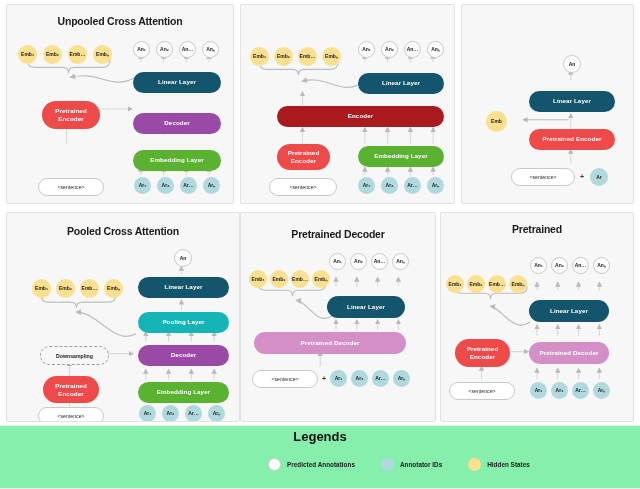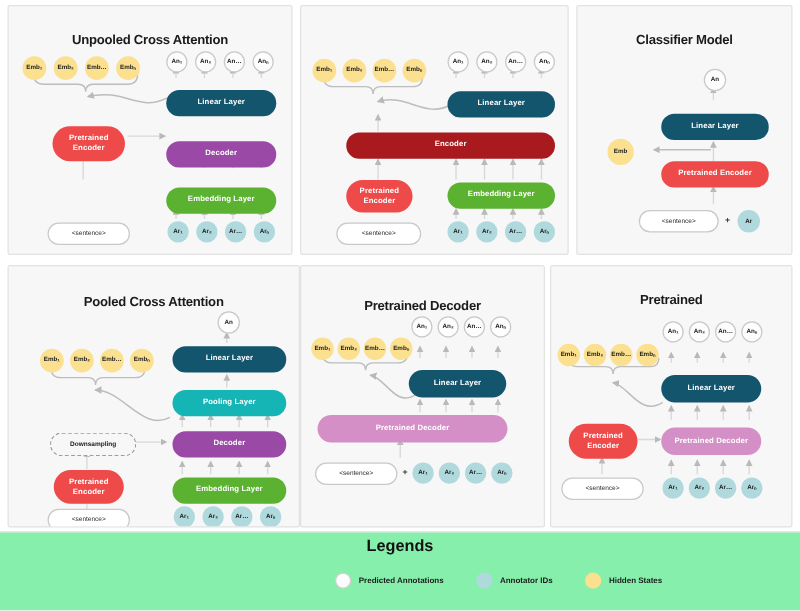--- a/index.html
+++ b/index.html
@@ -24,21 +24,20 @@
     overflow: hidden;
   }
   .panel-title {
     position: absolute;
     left: 0; right: 0;
     text-align: center;
     font-weight: bold;
     color: #1b1b1b;
     letter-spacing: -0.2px;
     line-height: 1.15;
-    margin-top: 11px;
   }
 
   
   .node {
     position: absolute;
     display: flex;
     align-items: center;
     justify-content: center;
     text-align: center;
     color: #ffffff;
@@ -266,21 +265,20 @@
 
     <div class="pill-sentence" style="left:28px; top:173px; width:68px; height:18px;">&lt;sentence&gt;</div>
 
     <div class="circ circ-ar" style="left:117px; top:172px; width:17px; height:17px;">Ar₁</div>
     <div class="circ circ-ar" style="left:140px; top:172px; width:17px; height:17px;">Ar₂</div>
     <div class="circ circ-ar" style="left:163px; top:172px; width:17px; height:17px;">Ar…</div>
     <div class="circ circ-ar" style="left:186px; top:172px; width:17px; height:17px;">Arₙ</div>
   </div>
 
   <div class="panel" style="left:461px; top:4px; width:173px; height:200px;">
-    <div class="panel-title" style="top:10px; font-size:10.5px;">Classifier Model</div>
 
     <svg class="svg-layer" viewBox="0 0 173 200">
       <defs>
         <marker id="ah3" markerWidth="5" markerHeight="5" refX="4" refY="2.5" orient="auto">
           <path d="M0,0 L5,2.5 L0,5 z" fill="#b9b9b9"></path>
         </marker>
         <marker id="ah3l" markerWidth="5" markerHeight="5" refX="4" refY="2.5" orient="auto">
           <path d="M0,0 L5,2.5 L0,5 z" fill="#b9b9b9"></path>
         </marker>
       </defs>

